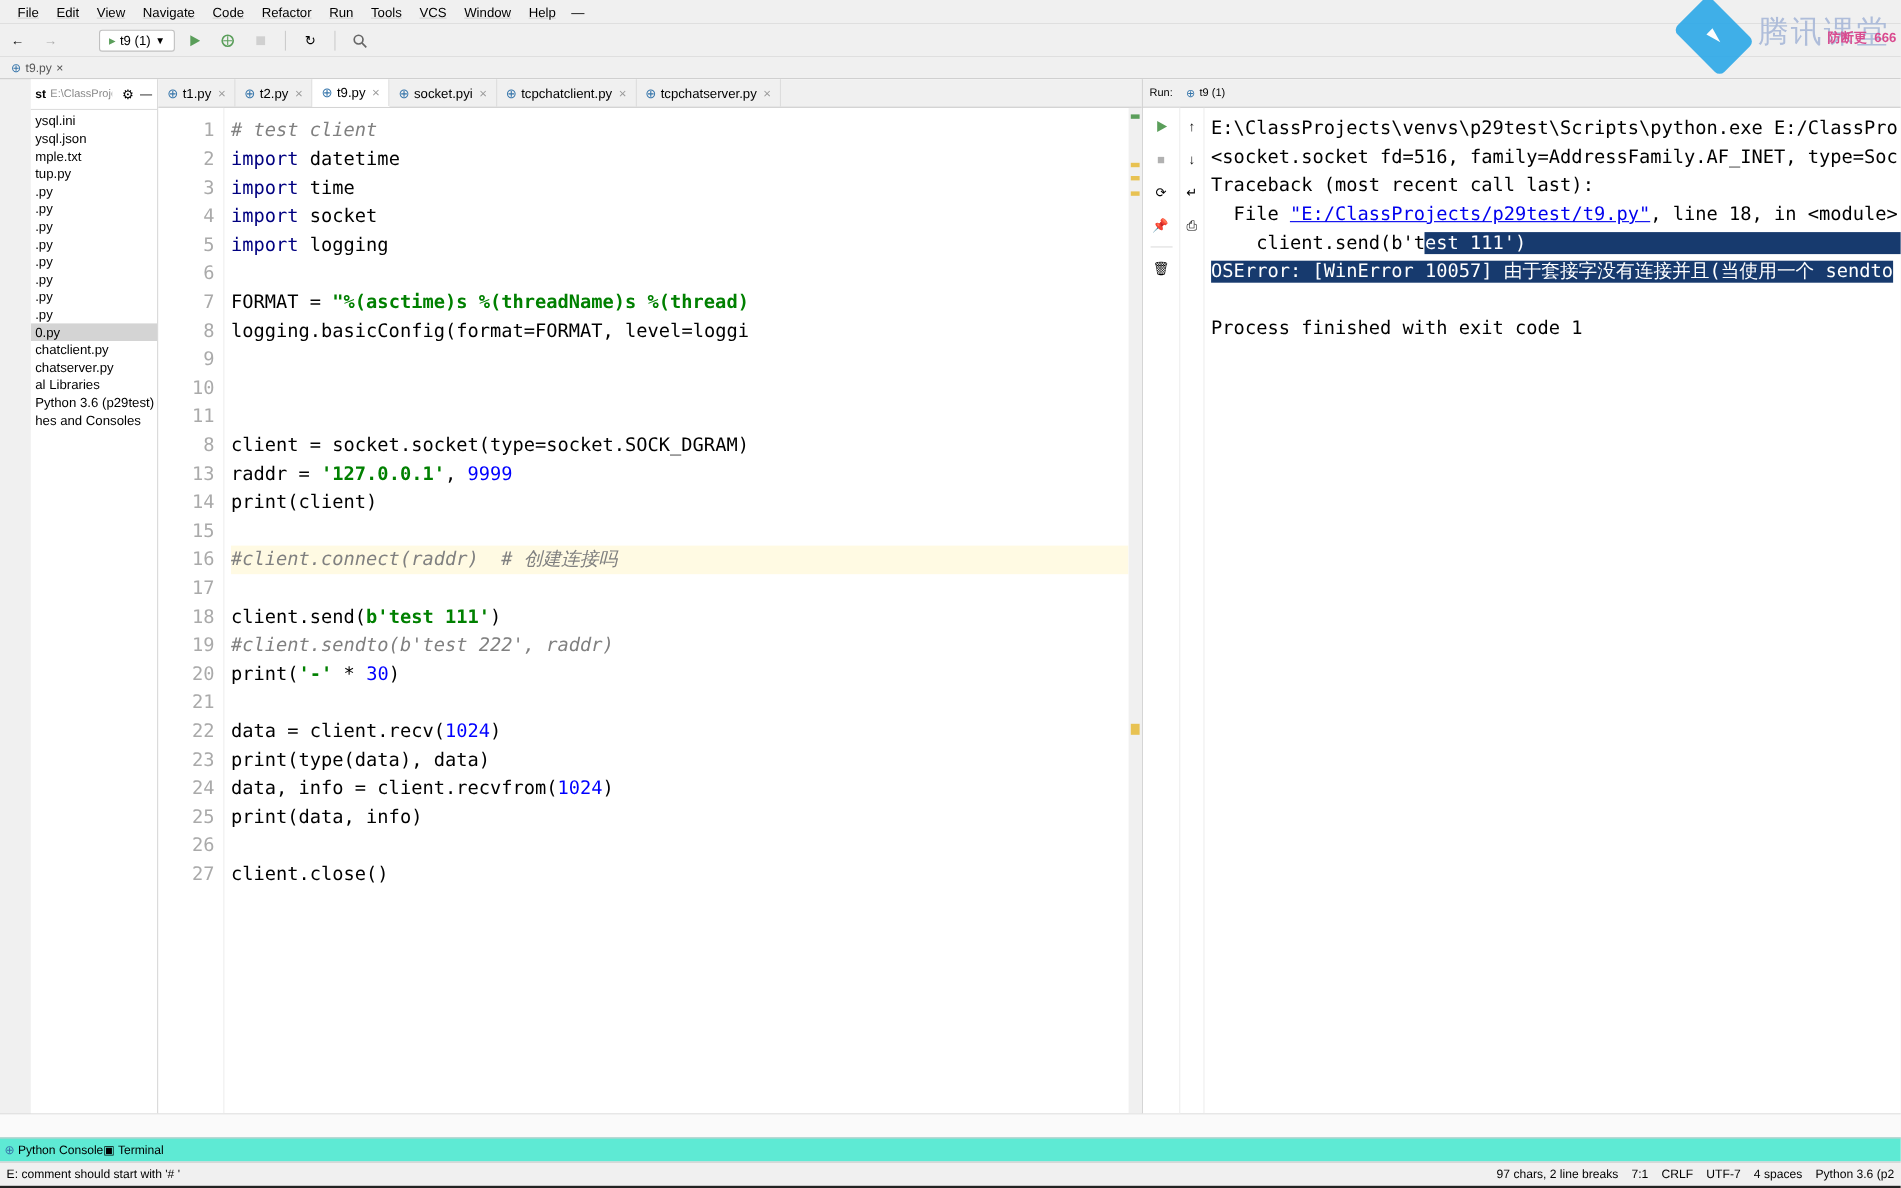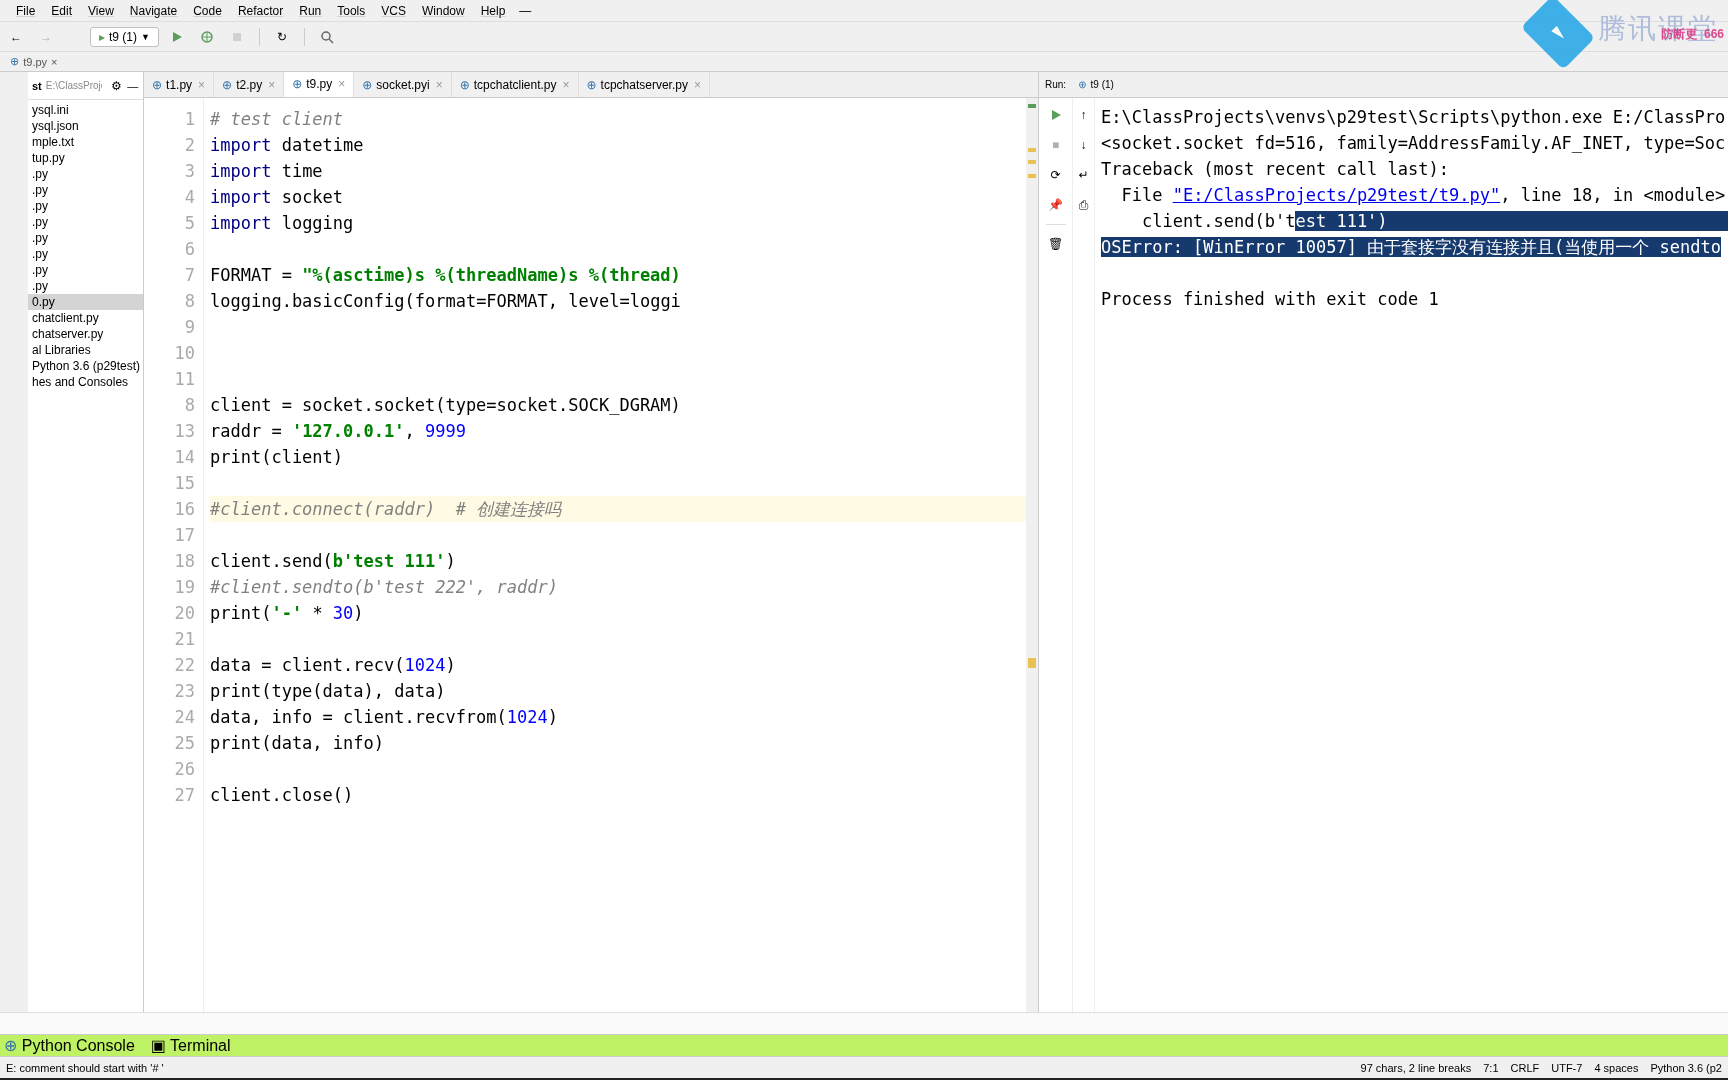--- a/index.html
+++ b/index.html
@@ -35,21 +35,21 @@
 .marker-strip { width: 12px; background: #f0f0f0; position: relative; }
 .marker { width: 8px; height: 4px; position: absolute; left: 2px; }
 .run-panel { width: 690px; display: flex; flex-direction: column; background: #fff; border-left: 1px solid #ccc; }
 .run-header { height: 26px; display: flex; align-items: center; padding: 0 6px; gap: 12px; border-bottom: 1px solid #ccc; font-size: 10px; background: #f0f0f0; }
 .run-body { flex: 1; display: flex; }
 .run-toolbar { width: 34px; display: flex; flex-direction: column; align-items: center; padding-top: 6px; gap: 8px; border-right: 1px solid #eee; background: #fff; }
 .run-output { flex: 1; font-family: Consolas, monospace; font-size: 17px; line-height: 26px; padding: 6px 0 0 6px; white-space: pre; overflow: hidden; }
 .run-output .link { color: #0000ee; text-decoration: underline; }
 .err-sel { background: #173a6e; color: #fff; }
 .breadcrumb-row { height: 22px; display: flex; align-items: center; padding: 0 8px; font-size: 11px; color: #666; border-top: 1px solid #ddd; background: #fafafa; }
-.bottom-tabs { height: 22px; display: flex; align-items: center; padding: 0 4px; gap: 16px; border-top: 1px solid #ccc; background: #bef264; font-size: 16px; }
+.bottom-tabs { height: 22px; display: flex; align-items: center; padding: 0 4px; border-top: 1px solid #ccc; background: #5eead4; font-size: 11px; }
 .status-bar { height: 22px; display: flex; align-items: center; padding: 0 6px; border-top: 1px solid #ccc; background: #f0f0f0; font-size: 11px; }
 .status-right { margin-left: auto; display: flex; gap: 12px; }
 .taskbar { height: 34px; background: #222; display: flex; align-items: center; gap: 2px; padding: 0 4px; }
 .watermark { position: absolute; top: 10px; right: 10px; display: flex; align-items: flex-start; gap: 10px; pointer-events: none; opacity: 0.9; }
 .watermark-logo { width: 60px; height: 45px; background: #2ca8e8; transform: rotate(45deg); border-radius: 6px; position: relative; }
 .watermark-logo::after { content: ""; position: absolute; inset: 16px; background: #fff; clip-path: polygon(30% 20%, 30% 80%, 80% 50%); }
 .watermark-text { font-size: 28px; font-weight: 500; color: #a8b8d8; letter-spacing: 2px; }
 .watermark-badge { position: absolute; top: 26px; right: 4px; font-size: 12px; color: #d94a8f; font-weight: bold; }
 svg { display: block; }
 </style>

